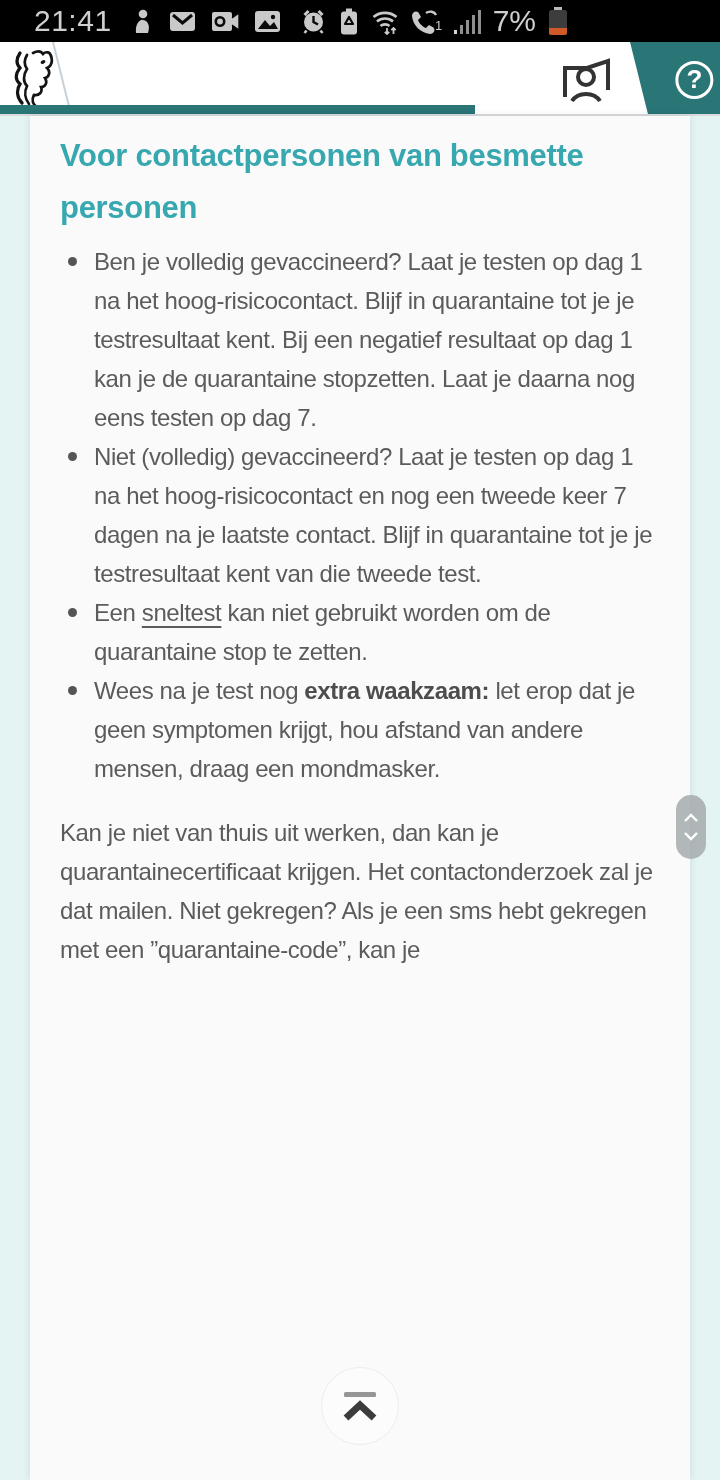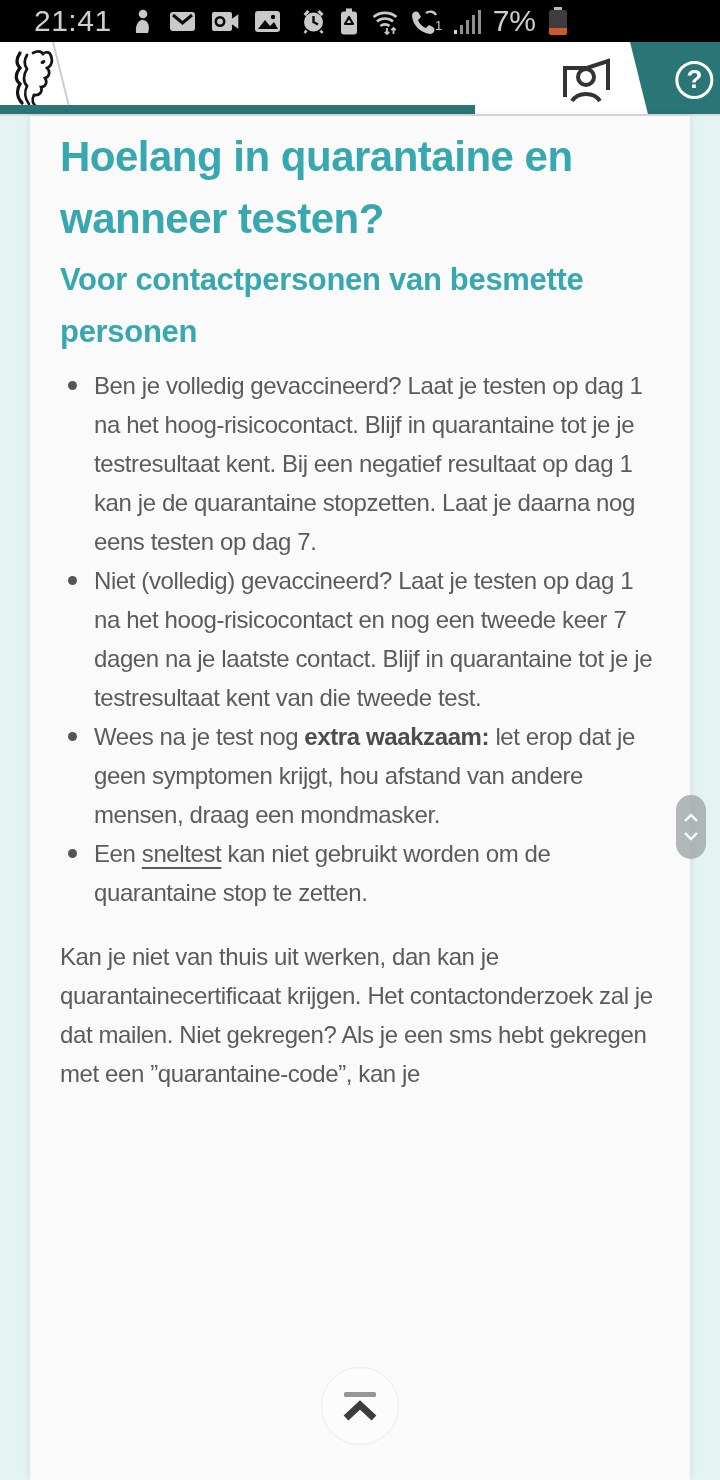--- a/index.html
+++ b/index.html
@@ -160,35 +160,34 @@
         <span>?</span>
       </button>
     </div>
   </div>
 
   <div class="progress" style="width:66%"></div>
 </div>
 
 <div class="page">
   <article class="card">
-    <h1>Hoelang in quarantaine en wanneer testen?</h1>
     <h2>Voor contactpersonen van besmette personen</h2>
 
     <ul class="main">
       <li>
         <span>Ben je volledig gevaccineerd? Laat je testen op dag 1 na het hoog-risicocontact. Blijf in quarantaine tot je je testresultaat kent. Bij een negatief resultaat op dag 1 kan je de quarantaine stopzetten. Laat je daarna nog eens testen op dag 7.</span>
       </li>
       <li>
         <span>Niet (volledig) gevaccineerd? Laat je testen op dag 1 na het hoog-risicocontact en nog een tweede keer 7 dagen na je laatste contact.  Blijf in quarantaine tot je je testresultaat kent van die tweede test.</span>
       </li>
       <li>
+        <span>Een </span><a class="inline-link">sneltest</a><span> kan niet gebruikt worden om de quarantaine stop te zetten.</span>
+      </li>
+      <li>
         <span>Wees na je test nog </span><strong>extra waakzaam:</strong><span> let erop dat je geen symptomen krijgt, hou afstand van andere mensen, draag een mondmasker.</span>
-      </li>
-      <li>
-        <span>Een </span><a class="inline-link">sneltest</a><span> kan niet gebruikt worden om de quarantaine stop te zetten.</span>
       </li>
     </ul>
 
 
     <p>
       <span>Kan je niet van thuis uit werken, dan kan je quarantainecertificaat krijgen. Het contactonderzoek zal je dat mailen. Niet gekregen? Als je een sms hebt gekregen met een ”quarantaine-code”, kan je </span>
     </p>
   </article>
 </div>
 

